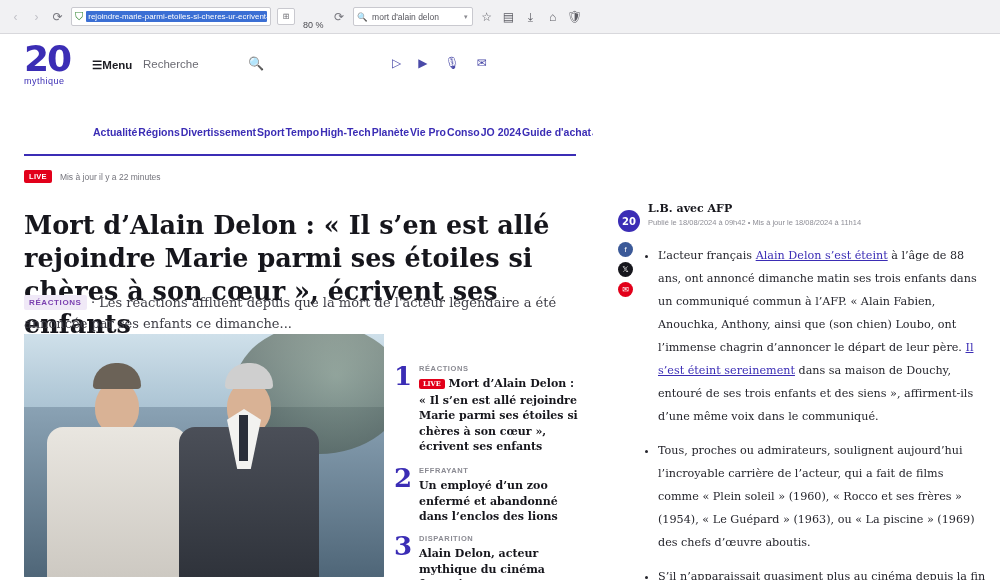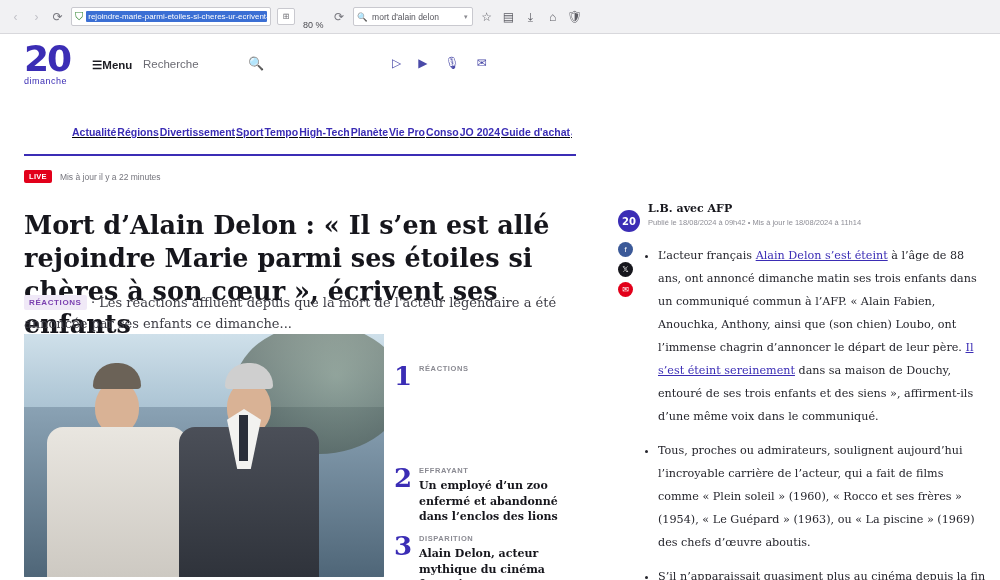--- a/index.html
+++ b/index.html
@@ -55,21 +55,21 @@
     font-family:"DejaVu Sans", sans-serif;
   }
   .logo-sub{
     position:absolute;left:24px;top:42px;color:#3b2db5;font-size:9px;letter-spacing:.5px;
   }
   .menu-btn{position:absolute;left:92px;top:24px;font-size:11.5px;color:#1c1c22;font-weight:bold;}
   .rech{position:absolute;left:143px;top:24px;font-size:11.5px;color:#6b6b73;}
   .srch-icon{position:absolute;left:248px;top:22px;font-size:13px;color:#2a2a30;}
   .head-tools{position:absolute;left:392px;top:22px;display:flex;gap:17px;color:#4a4aa8;font-size:12px;}
 
-  .navrow{position:absolute;left:72px;top:92px;width:500px;display:flex;flex-wrap:nowrap;overflow:hidden;text-decoration:underline;}
+  .navrow{position:absolute;left:93px;top:92px;width:500px;display:flex;flex-wrap:nowrap;overflow:hidden;}
   .navrow span{font-size:10.5px;font-weight:bold;color:#3b2db5;white-space:nowrap;}
   .navrule{position:absolute;left:24px;top:120px;width:552px;height:2px;background:#3b2db5;}
 
   
   .live-row{position:absolute;left:24px;top:136px;display:flex;align-items:center;gap:8px;}
   .live-badge{background:#e2001a;color:#fff;font-size:7.5px;font-weight:bold;padding:2px 5px;border-radius:2px;letter-spacing:.3px;}
   .upd{font-size:8.5px;color:#74747c;}
   .headline{
     position:absolute;left:24px;top:158px;width:545px;
     font-family:"DejaVu Serif", serif;font-weight:bold;font-size:25.5px;line-height:33px;color:#16161c;
@@ -163,21 +163,21 @@
   <span class="tool">▤</span>
   <span class="tool">⤓</span>
   <span class="tool">⌂</span>
   <span class="tool">🛡</span>
 </div>
 
 <div class="page">
 
   <div class="site-head">
     <div class="logo20">20</div>
-    <div class="logo-sub">dimanche</div>
+    <div class="logo-sub">mythique</div>
     <div class="menu-btn">☰Menu</div>
     <div class="rech">Recherche</div>
     <div class="srch-icon">🔍</div>
     <div class="head-tools">
       <span>▷</span>
       <span>▶</span>
       <span>🎙</span>
       <span>✉</span>
     </div>
   </div>
@@ -228,20 +228,21 @@
         <div class="ph-tie"></div>
       </div>
     </div>
   </div>
 
 
   <div class="plus-item pi1">
     <div class="pnum">1</div>
     <div>
       <div class="pkick">RÉACTIONS</div>
+      <div class="ptitle"><span class="plive">LIVE</span><span>Mort d’Alain Delon : « Il s’en est allé rejoindre Marie parmi ses étoiles si chères à son cœur », écrivent ses enfants</span></div>
     </div>
   </div>
 
   <div class="plus-item pi2">
     <div class="pnum">2</div>
     <div>
       <div class="pkick">EFFRAYANT</div>
       <div class="ptitle">Un employé d’un zoo enfermé et abandonné dans l’enclos des lions</div>
     </div>
   </div>

